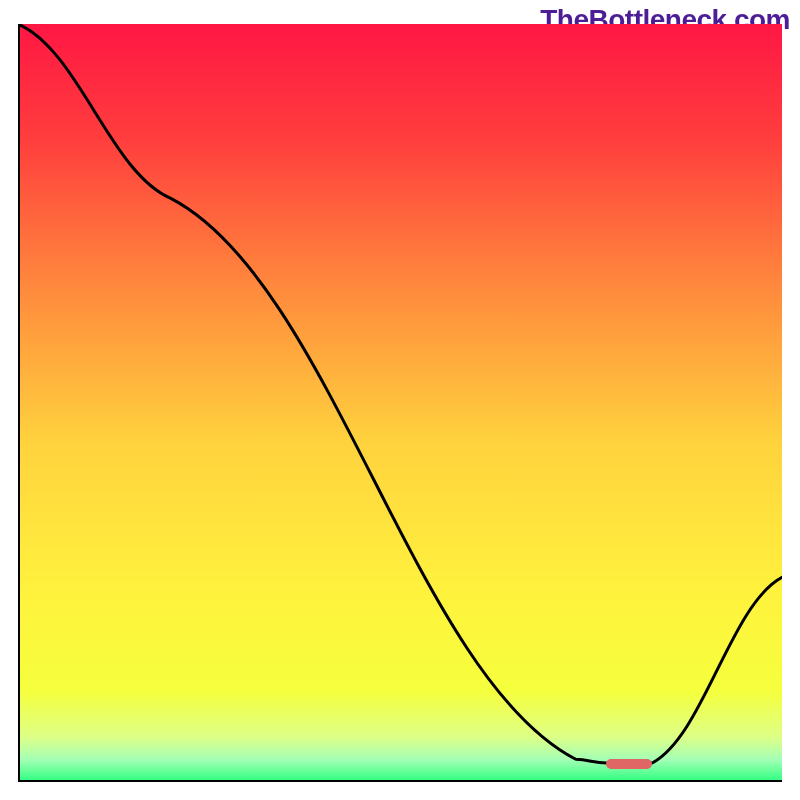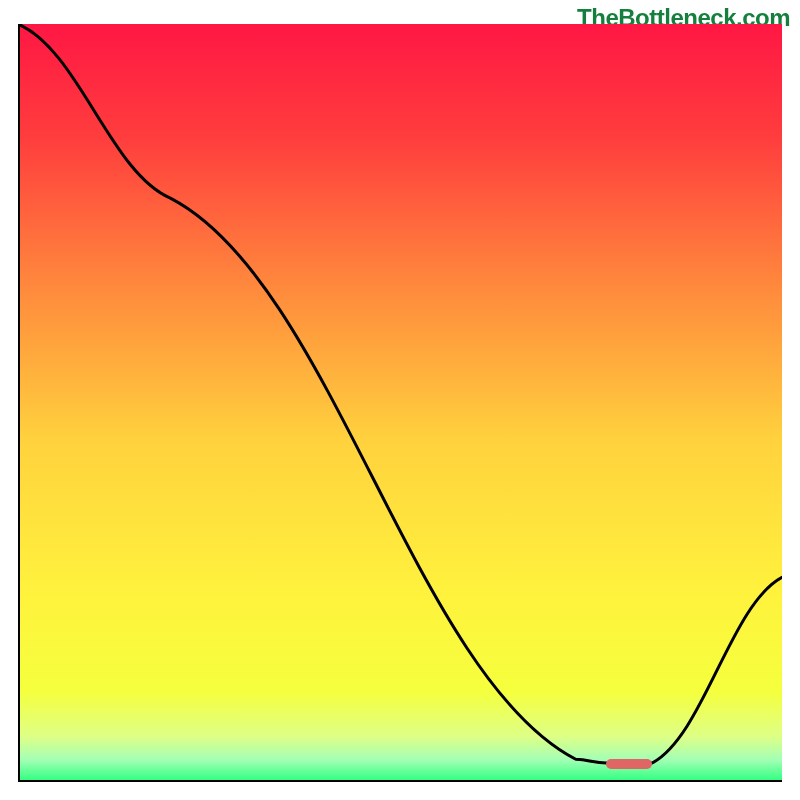--- a/index.html
+++ b/index.html
@@ -1,17 +1,17 @@
 <!DOCTYPE html>
 <html><head>
 <meta charset="utf-8">
 <style>
 * { margin: 0; padding: 0; box-sizing: border-box; }
 body { width: 800px; height: 800px; background: #fff; position: relative; font-family: Arial, sans-serif; }
-.watermark { position: absolute; top: 4px; right: 10px; font-size: 24px; font-weight: bold; color: #15803d; letter-spacing: -0.5px; }
+.watermark { position: absolute; top: 4px; right: 10px; font-size: 28px; font-weight: bold; color: #4c1d95; letter-spacing: -0.5px; }
 .plot-area { position: absolute; left: 18px; top: 24px; width: 764px; height: 758px; }
 .gradient-bg { position: absolute; inset: 0; }
 .axis-line { position: absolute; background: #000; }
 .axis-left { left: 0; top: 0; width: 2px; height: 100%; }
 .axis-bottom { left: 0; bottom: 0; width: 100%; height: 2px; }
 .curve { position: absolute; inset: 0; }
 .marker { position: absolute; height: 10px; background: #e06666; border-radius: 5px; }
 </style>
 </head>
 <body>

